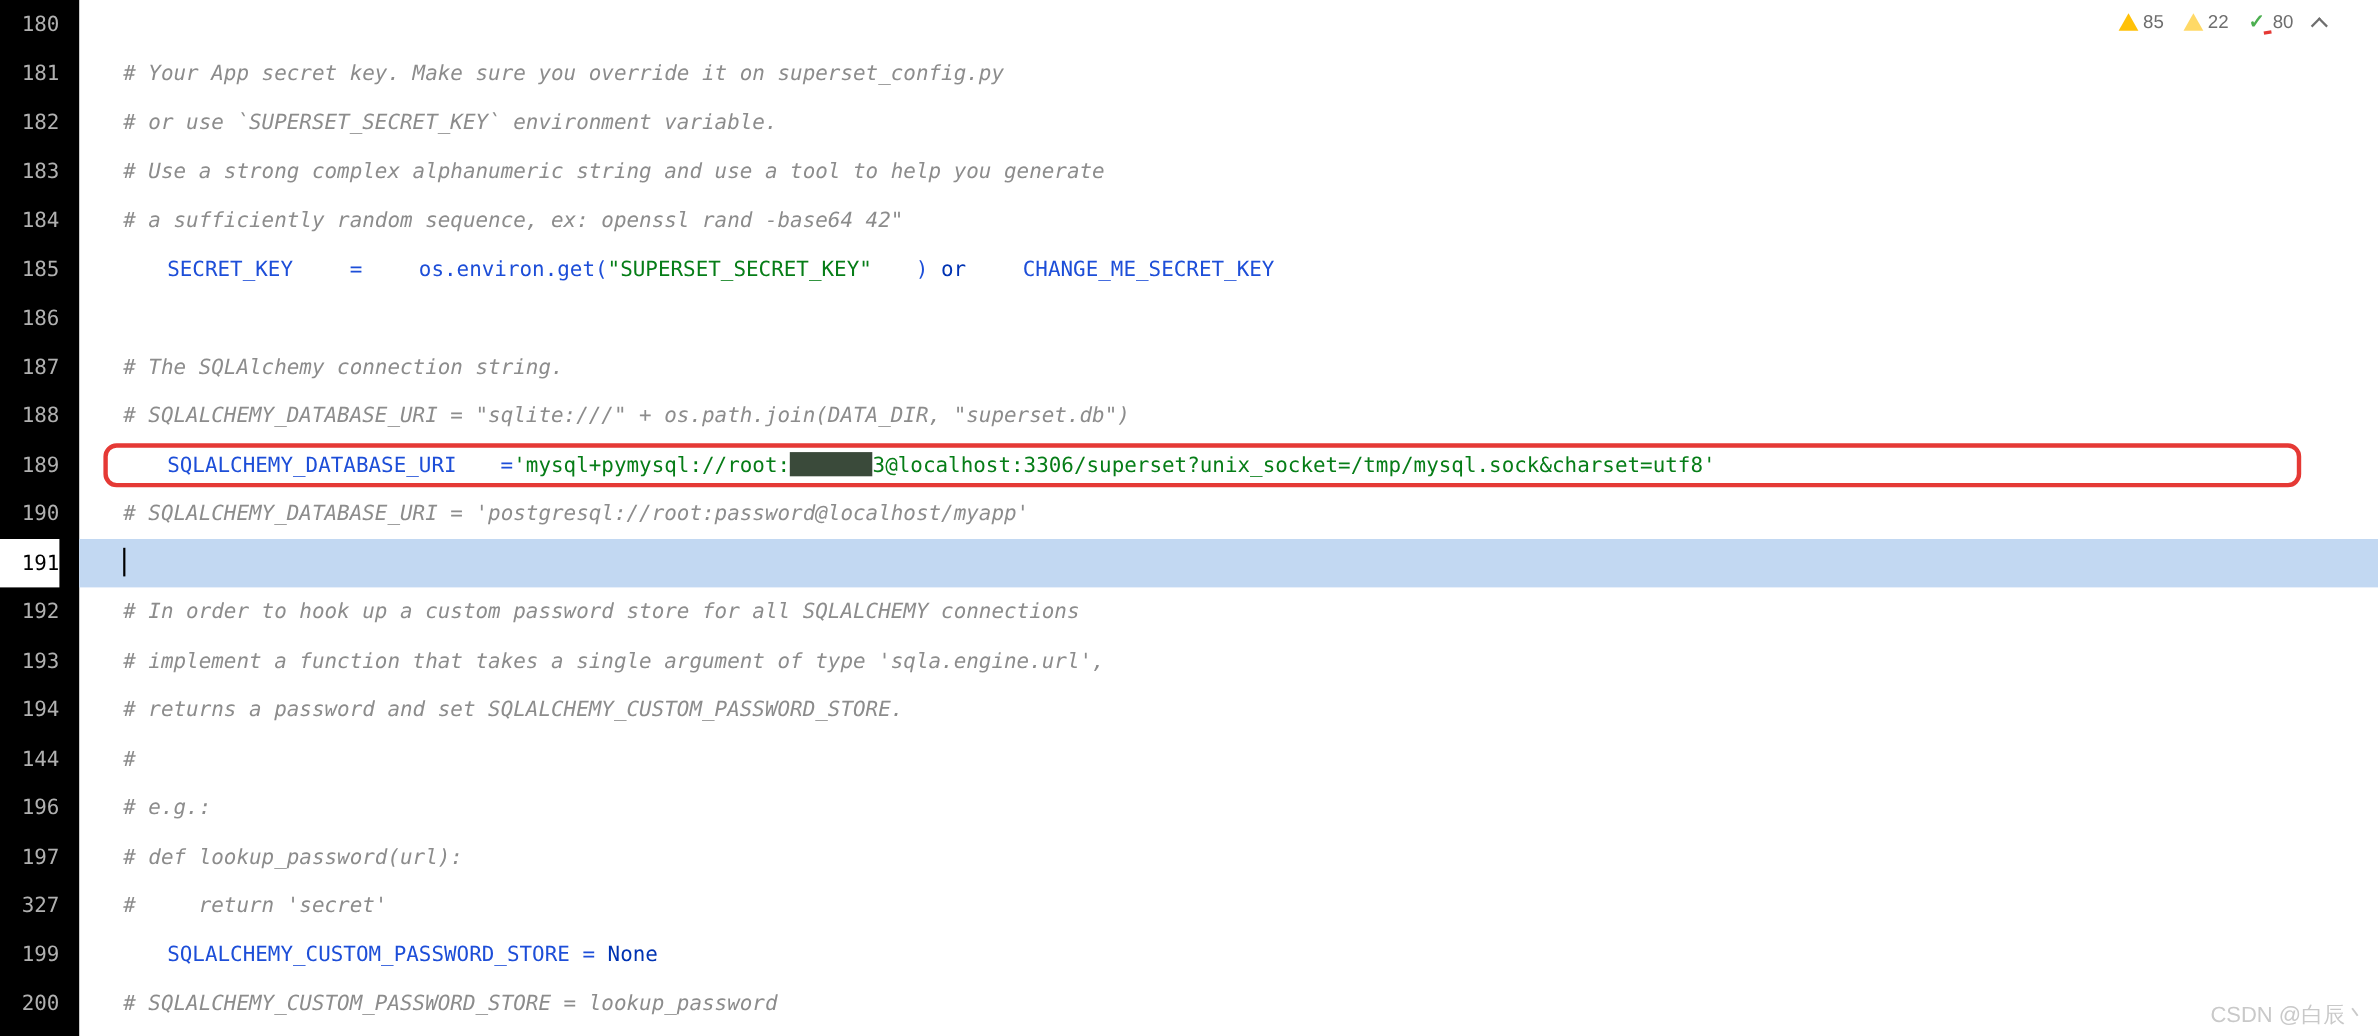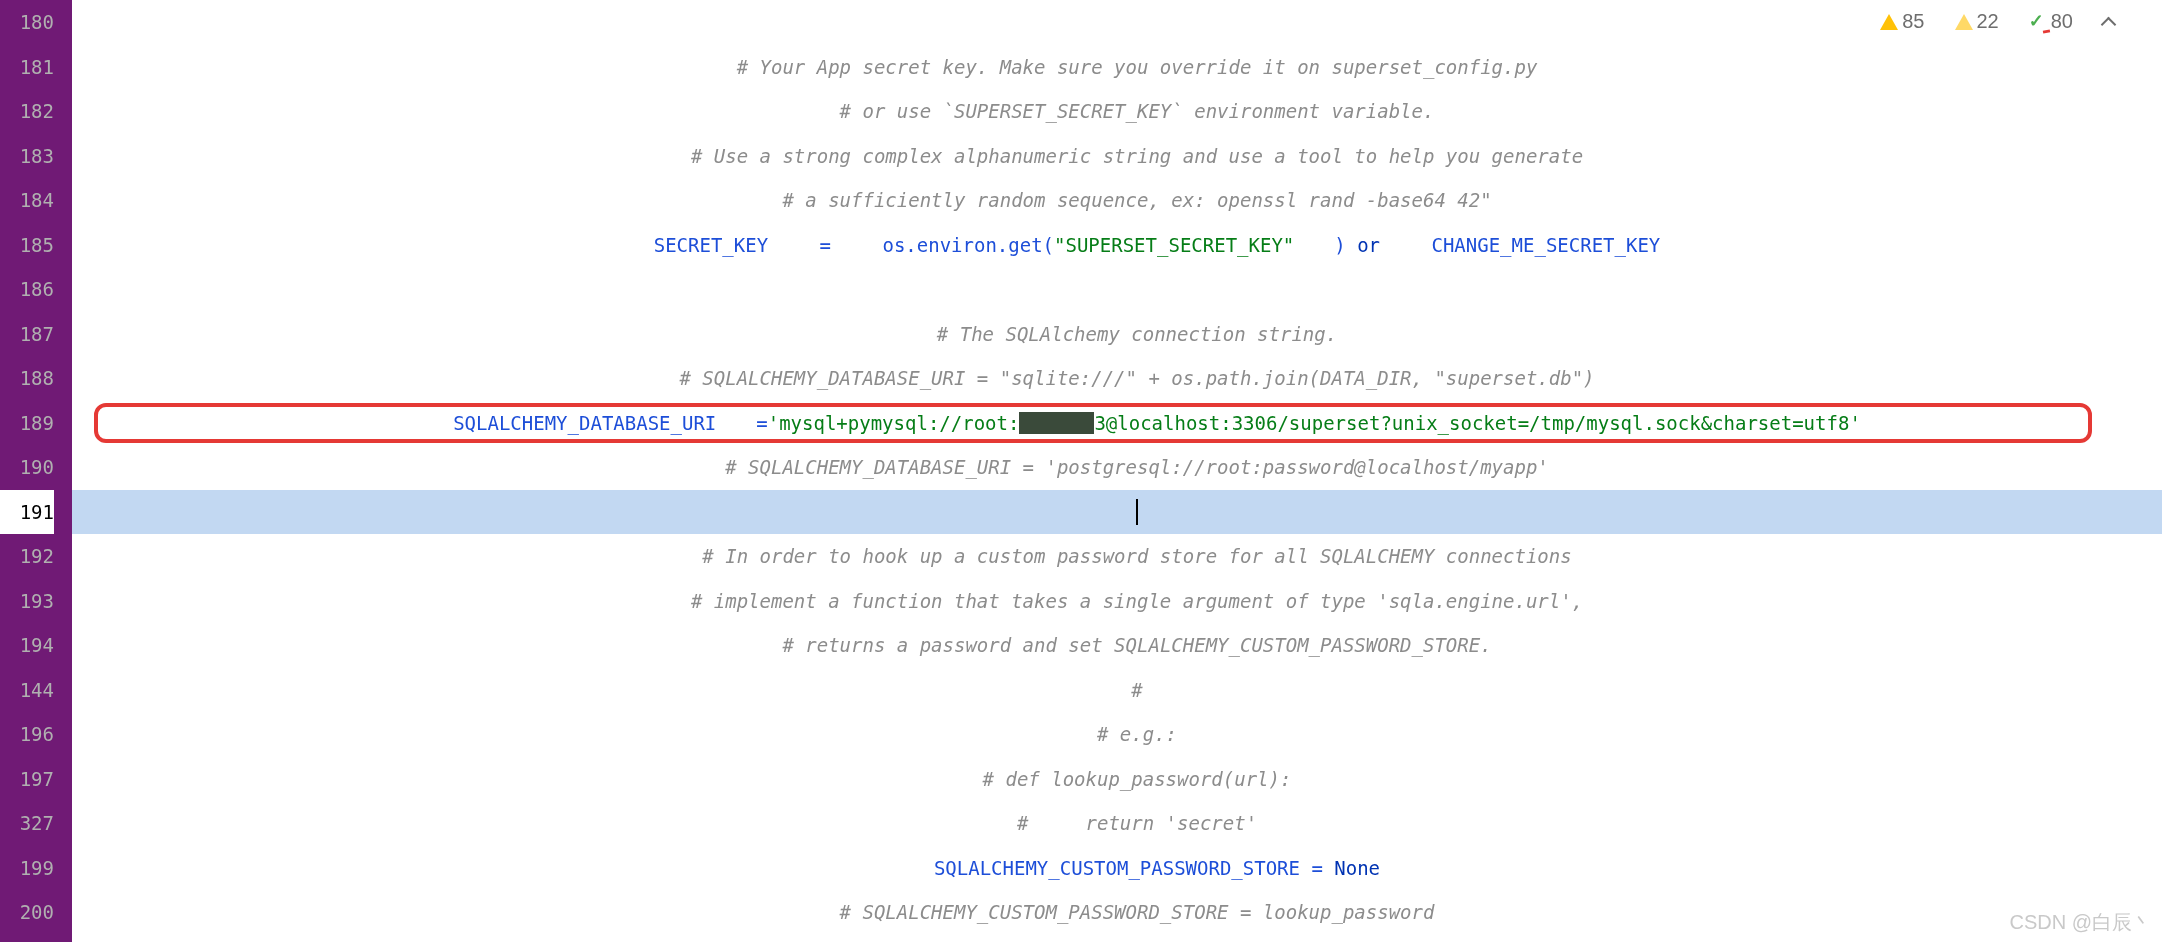--- a/index.html
+++ b/index.html
@@ -19,36 +19,35 @@
 .editor {
   display: flex;
   height: 100%;
 }
 .gutter {
   width: 72px;
   flex-shrink: 0;
   text-align: right;
   padding-right: 18px;
   color: #b0b0b0;
-  background: #701a75;
+  background: #000000;
   user-select: none;
 }
 .gutter .ln {
   height: 44.5px;
   line-height: 44.5px;
   font-style: normal;
 }
 .gutter .ln.current {
   color: #000000;
   background: #ffffff;
 }
 .code {
   flex: 1;
   position: relative;
-  text-align: center;
 }
 .line {
   height: 44.5px;
   line-height: 44.5px;
   padding-left: 40px;
   white-space: pre;
   position: relative;
 }
 .line.current {
   background: #c2d8f2;
@@ -99,22 +98,22 @@
   background: #3a4a3a;
   vertical-align: middle;
   margin-bottom: 3px;
 }
 .inspections {
   position: absolute;
   top: 10px;
   right: 48px;
   display: flex;
   align-items: center;
-  gap: 30px;
-  font-size: 20px;
+  gap: 18px;
+  font-size: 17px;
   color: #6e6e6e;
   font-family: -apple-system, BlinkMacSystemFont, sans-serif;
 }
 .inspections .item {
   display: inline-flex;
   align-items: center;
   gap: 4px;
 }
 .warn-icon {
   width: 0;

